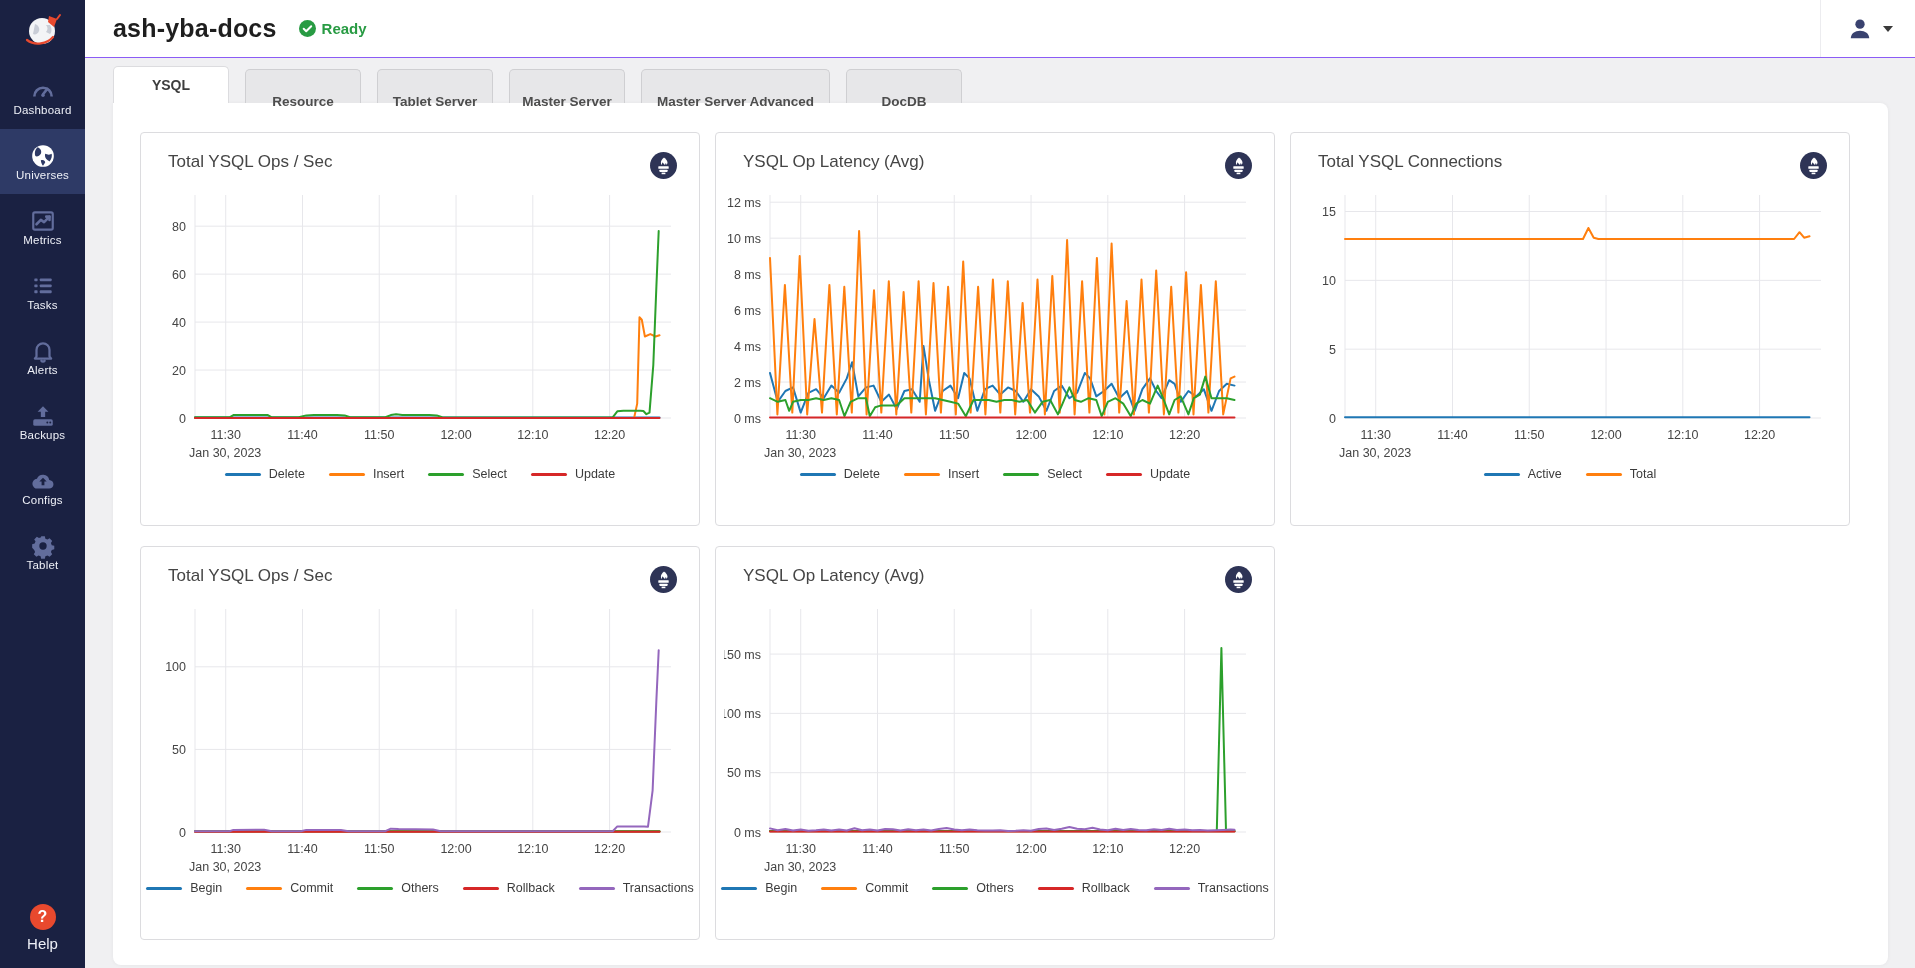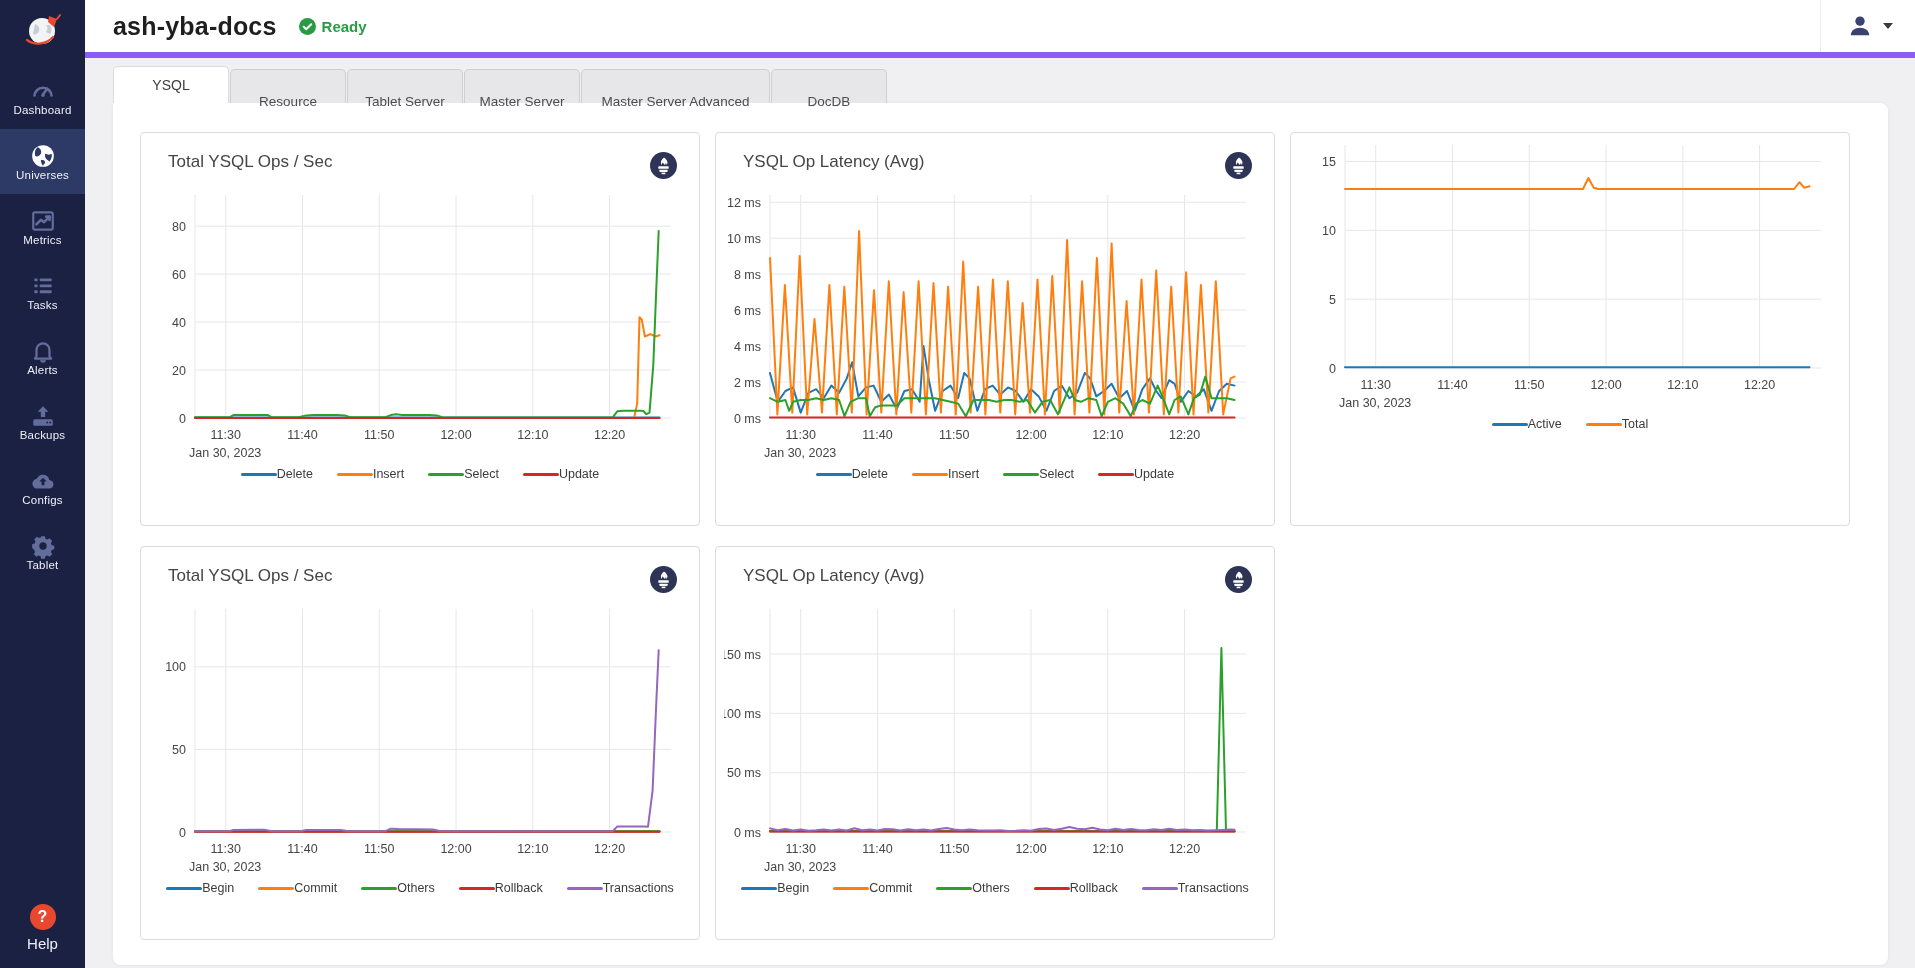--- a/index.html
+++ b/index.html
@@ -17,55 +17,55 @@
   .nav-item svg { display:block; }
   .sidebar-spacer { flex:1; }
   .help-item { display:flex; flex-direction:column; align-items:center; gap:5px;
     padding:12px 0 16px; cursor:pointer; }
   .help-badge { width:26px; height:26px; border-radius:50%; background:#e8492e;
     color:#fff; font-weight:bold; font-size:16px; display:flex; align-items:center; justify-content:center; }
   .help-label { font-size:15px; color:#eef0f7; }
 
   
   .topbar { position:absolute; left:85px; top:0; right:0; height:58px; background:#fff;
-    border-bottom:6px solid #8b5cf6; display:flex; align-items:center; padding:0 22px 0 28px; z-index:5; }
+    border-bottom:1px solid #8b5cf6; display:flex; align-items:center; padding:0 22px 0 28px; z-index:5; }
   .universe-title { font-size:25px; font-weight:bold; color:#1e1e1e; letter-spacing:.2px; }
   .status-badge { display:flex; align-items:center; gap:6px; margin-left:22px; color:#289b43;
     font-size:15px; font-weight:bold; }
   .topbar-right { margin-left:auto; display:flex; align-items:center; height:100%; }
   .topbar-divider { width:1px; height:100%; background:#ececef; margin-right:26px; }
   .user-menu { display:flex; align-items:center; gap:10px; cursor:pointer; }
   .caret-down { width:0; height:0; border-left:5px solid transparent; border-right:5px solid transparent;
     border-top:6px solid #3a3a3a; }
 
   
   .page { position:absolute; left:85px; top:58px; right:0; bottom:0; background:#f0f0f2;
     padding:8px 27px 0 28px; }
   .tabs { display:flex; align-items:flex-end; height:37px; position:relative; z-index:2; }
   .tab { font-size:13.5px; color:#4d4d4d; background:#e7e7e9; border:1px solid #cfcfd2;
     border-bottom:none; border-radius:5px 5px 0 0; padding:24px 0 9px; width:116px; text-align:center;
-    margin-right:1px; cursor:pointer; height:33px; }
+    margin-right:16px; cursor:pointer; height:33px;font-weight:bold; }
   .tab.wide { width:189px; }
   .tab.active { background:#ffffff; border-color:#dcdcdf; color:#3d3d3d; height:37px;
     padding-top:10px; font-size:14px; }
   .container { position:relative; background:#ffffff; border-radius:0 8px 8px 8px;
     box-shadow:0 0 4px rgba(0,0,0,.05); height:862px; padding:29px 8px 0 27px; z-index:1; }
   .chart-grid { display:flex; flex-wrap:wrap; gap:20px 15px; width:1725px; }
 
   
   .panel { width:560px; height:394px; background:#fff; border:1px solid #dcdcdf;
     border-radius:4px; position:relative; overflow:hidden; }
   .panel-head { display:flex; align-items:flex-start; justify-content:space-between;
     padding:19px 22px 0 27px; }
   .panel-title { font-size:17px; color:#454545; }
   .prom-icon { cursor:pointer; }
   .chart { margin-top:2px; }
   .chart svg.plot { display:block; margin-left:8px; }
   .legend { display:flex; justify-content:center; gap:24px; margin-top:4px; }
-  .legend-item { display:flex; align-items:center; cursor:pointer; }
+  .legend-item { display:flex; align-items:center; gap:8px; cursor:pointer; }
   .legend-item .swatch { width:36px; height:3px; border-radius:2px; display:inline-block; }
   .legend-item span:last-child { font-size:12.5px; color:#3b3b3b; }
 </style>
 </head>
 <body>
 
 <div class="sidebar">
   <div class="logo">
     <svg width="44" height="44" viewBox="0 0 44 44">
       <circle cx="21" cy="21" r="13" fill="#f3f4f6"></circle>
@@ -317,20 +317,30 @@
               </span>
               <span class="legend-item">
                 <span class="swatch" style="background: rgb(214, 39, 40);"></span>
                 <span>Update</span>
               </span>
             </div>
         </div>
       </div>
 
       <div class="panel">
+        <div class="panel-head">
+          <span class="panel-title">Total YSQL Connections</span>
+          <span class="prom-icon"><svg width="27" height="27" viewBox="0 0 27 27">
+                <circle cx="13.5" cy="13.5" r="13.5" fill="#2e3456"></circle>
+                <path d="M13.5 4.5c.4 2-2.6 3.4-2.6 6.2 0 1.5 1 2.4 1 2.4s-.2-1.7.8-2.9c.3 1.5 2 1.8 2.2 3 .1-.6.9-1 .7-2.5 1.2 1.4.9 2.4.9 2.4s1-1 1-2.5c0-2.6-2.3-3.2-2.6-5.1-.2.9-1.7 1.5-1.4-1z" fill="#fff"></path>
+                <rect x="8.3" y="14.2" width="10.4" height="2.6" rx="0.5" fill="#fff"></rect>
+                <rect x="9.5" y="17.8" width="8" height="2.2" rx="0.4" fill="#fff"></rect>
+                <rect x="11.6" y="20.6" width="3.8" height="1.6" fill="#fff"></rect>
+              </svg></span>
+        </div>
         <div class="chart">
           <svg class="plot" width="540" height="278">
               <line x1="46" y1="10" x2="46" y2="233" stroke="#e7e7eb"></line>
               <line x1="76.70967741935483" y1="10" x2="76.70967741935483" y2="233" stroke="#e7e7eb"></line>
               <text x="76.70967741935483" y="254" text-anchor="middle" font-size="12.5" fill="#454545">11:30</text>
               <line x1="153.48387096774195" y1="10" x2="153.48387096774195" y2="233" stroke="#e7e7eb"></line>
               <text x="153.48387096774195" y="254" text-anchor="middle" font-size="12.5" fill="#454545">11:40</text>
               <line x1="230.25806451612902" y1="10" x2="230.25806451612902" y2="233" stroke="#e7e7eb"></line>
               <text x="230.25806451612902" y="254" text-anchor="middle" font-size="12.5" fill="#454545">11:50</text>
               <line x1="307.0322580645161" y1="10" x2="307.0322580645161" y2="233" stroke="#e7e7eb"></line>

